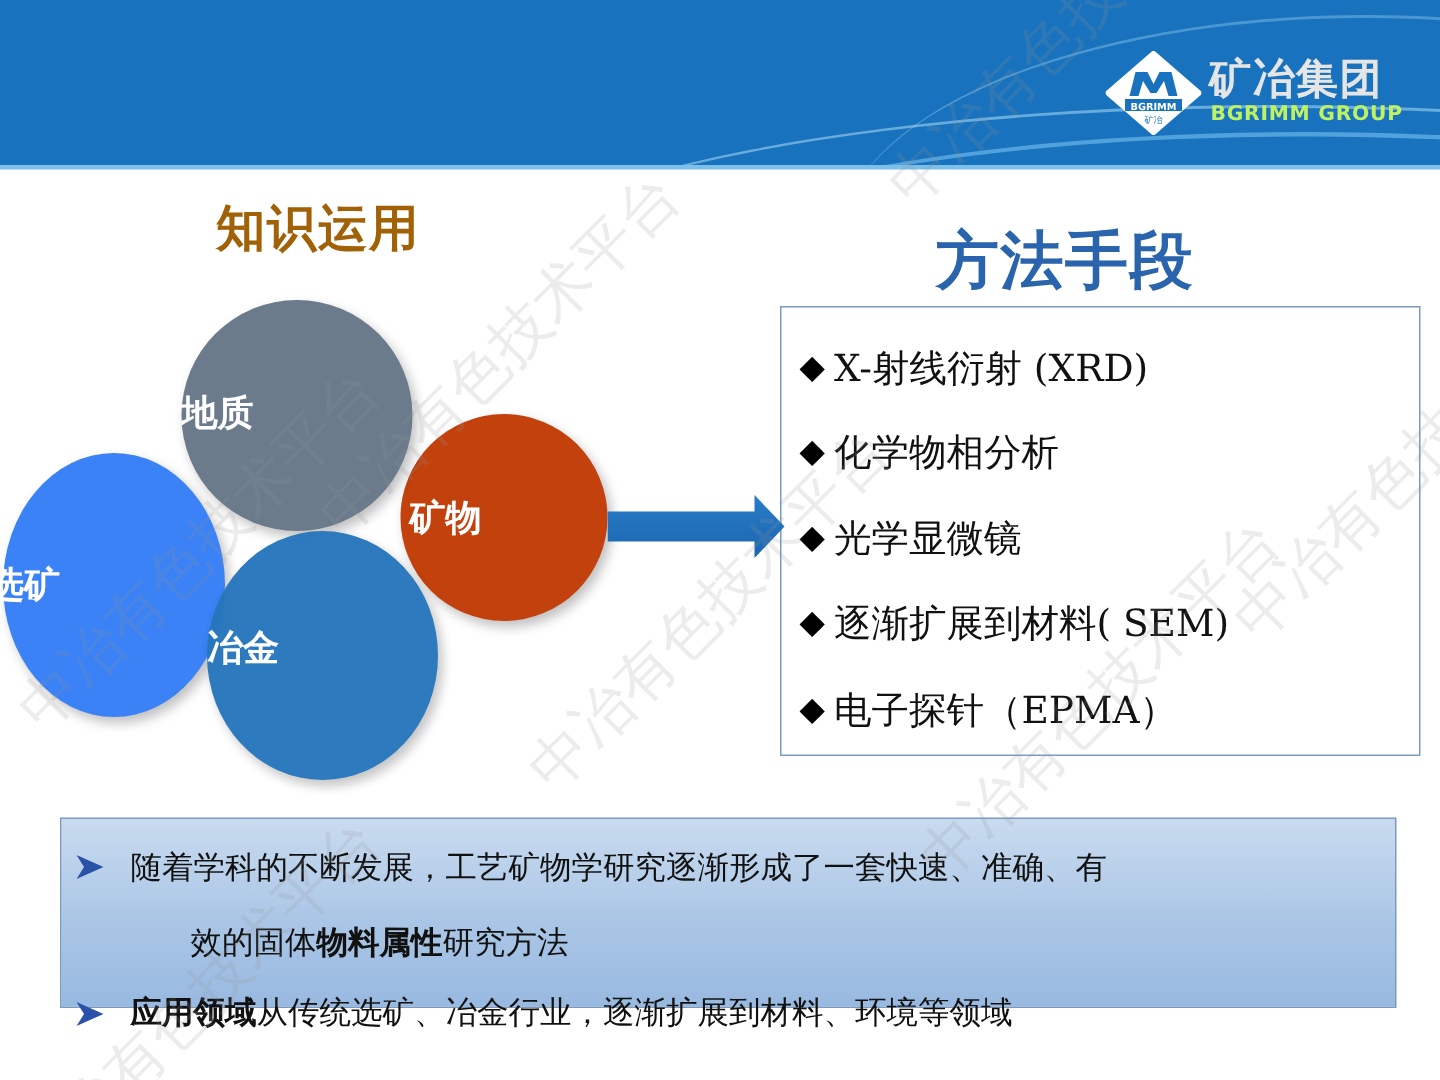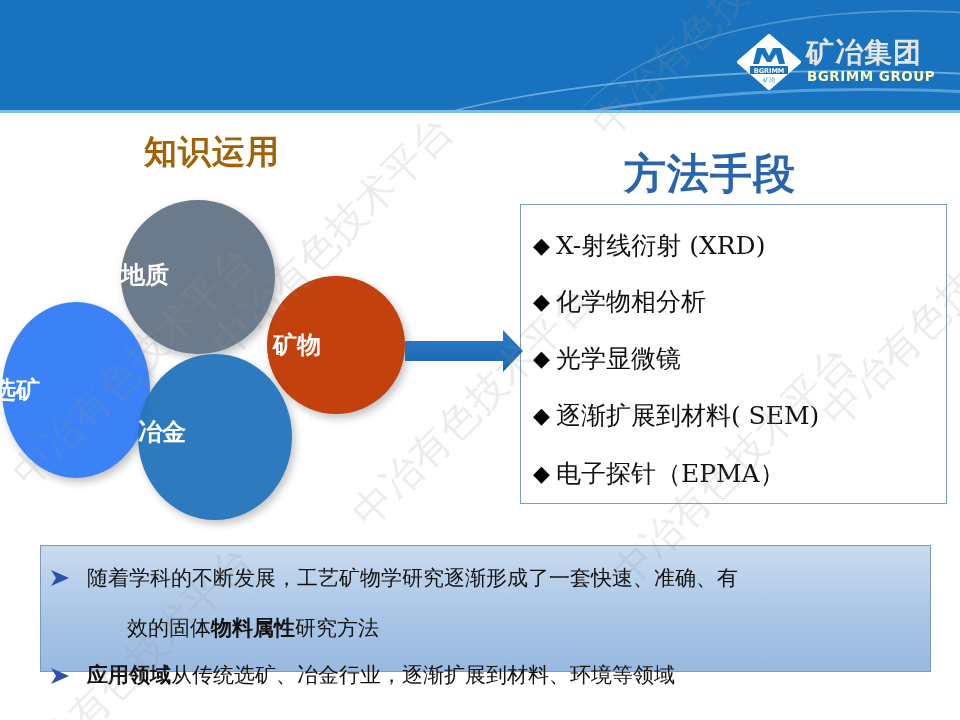--- a/index.html
+++ b/index.html
@@ -2,21 +2,21 @@
 <html><head>
 <meta charset="utf-8">
 <style>
   html, body { margin:0; padding:0; }
   body { width:960px; height:720px; position:relative; overflow:hidden; background:#ffffff; font-family:"DejaVu Sans", sans-serif; }
   .header { position:absolute; left:0; top:0; width:960px; height:110px; background:#1872bd; overflow:hidden; }
   .header-line { position:absolute; left:0; top:110px; width:960px; height:3px; background:#7cc0ea; }
   .swoosh { position:absolute; border-radius:50%; border-top:2px solid rgba(160,215,245,0.7); }
   .logo-emblem { position:absolute; left:737px; top:34px; width:64px; height:56px; }
   .logo-cn { position:absolute; left:806px; top:34px; font-size:28px; font-weight:bold; color:#e5e5e5; letter-spacing:1px; font-family:Liberation Mono, monospace; }
-  .logo-en { position:absolute; left:807px; top:68px; font-size:13.5px; font-weight:bold; color:#fef9c3; letter-spacing:0.5px; font-family:"DejaVu Sans", sans-serif; }
+  .logo-en { position:absolute; left:807px; top:68px; font-size:13.5px; font-weight:bold; color:#bef264; letter-spacing:0.5px; font-family:"DejaVu Sans", sans-serif; }
 
   .watermark { position:absolute; color:rgba(150,150,150,0.18); font-size:40px; font-family:"DejaVu Serif", serif; transform:rotate(-45deg); transform-origin:left top; white-space:nowrap; pointer-events:none; z-index:5; }
 
   .title-left { position:absolute; left:144px; top:130px; font-size:33px; font-weight:bold; color:#a16207; letter-spacing:1px; }
   .title-right { position:absolute; left:624px; top:146px; font-size:42px; font-weight:bold; color:#2a64ad; letter-spacing:1px; }
 
   .circle { position:absolute; border-radius:50%; display:flex; align-items:center; justify-content:flex-start; color:#ffffff; font-weight:bold; font-size:24px; box-shadow:3px 4px 8px rgba(0,0,0,0.25); }
   .c-geo { left:121px; top:200px; width:154px; height:154px; background:#6b7b8c; z-index:2; }
   .c-min { left:267px; top:276px; width:138px; height:138px; background:#c2410c; z-index:1; }
   .c-ben { left:2px; top:302px; width:148px; height:176px; background:#3b82f6; z-index:1; border-radius:50%; }

